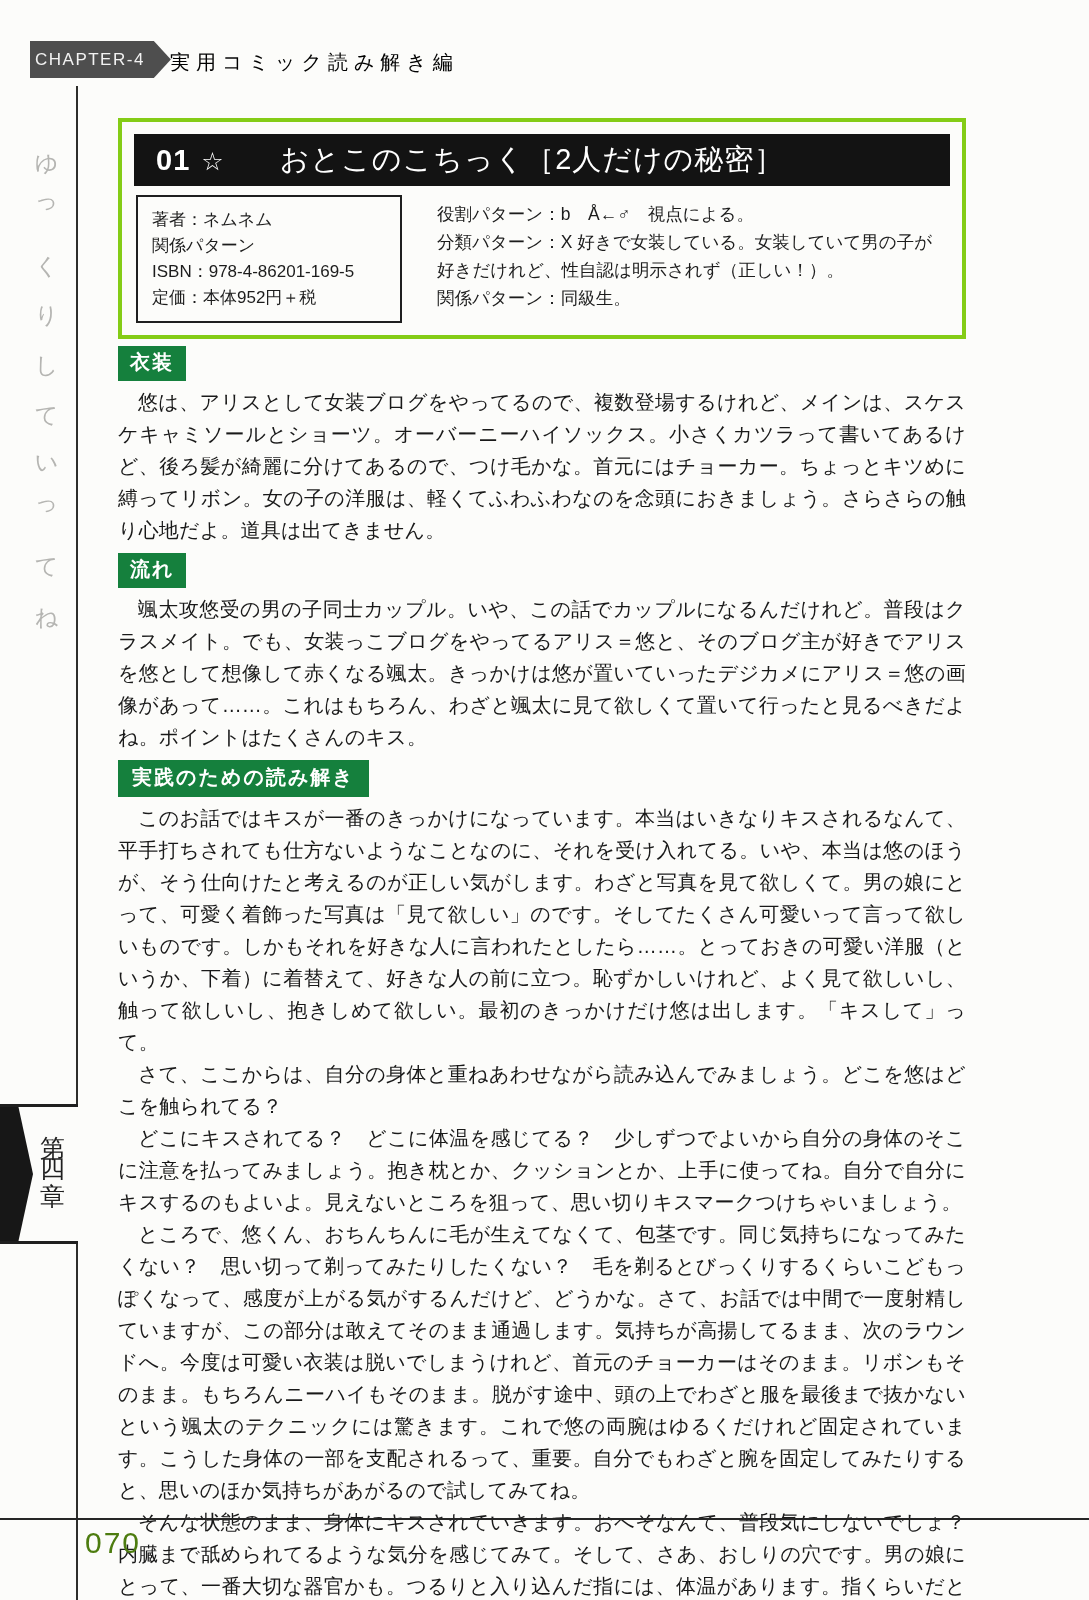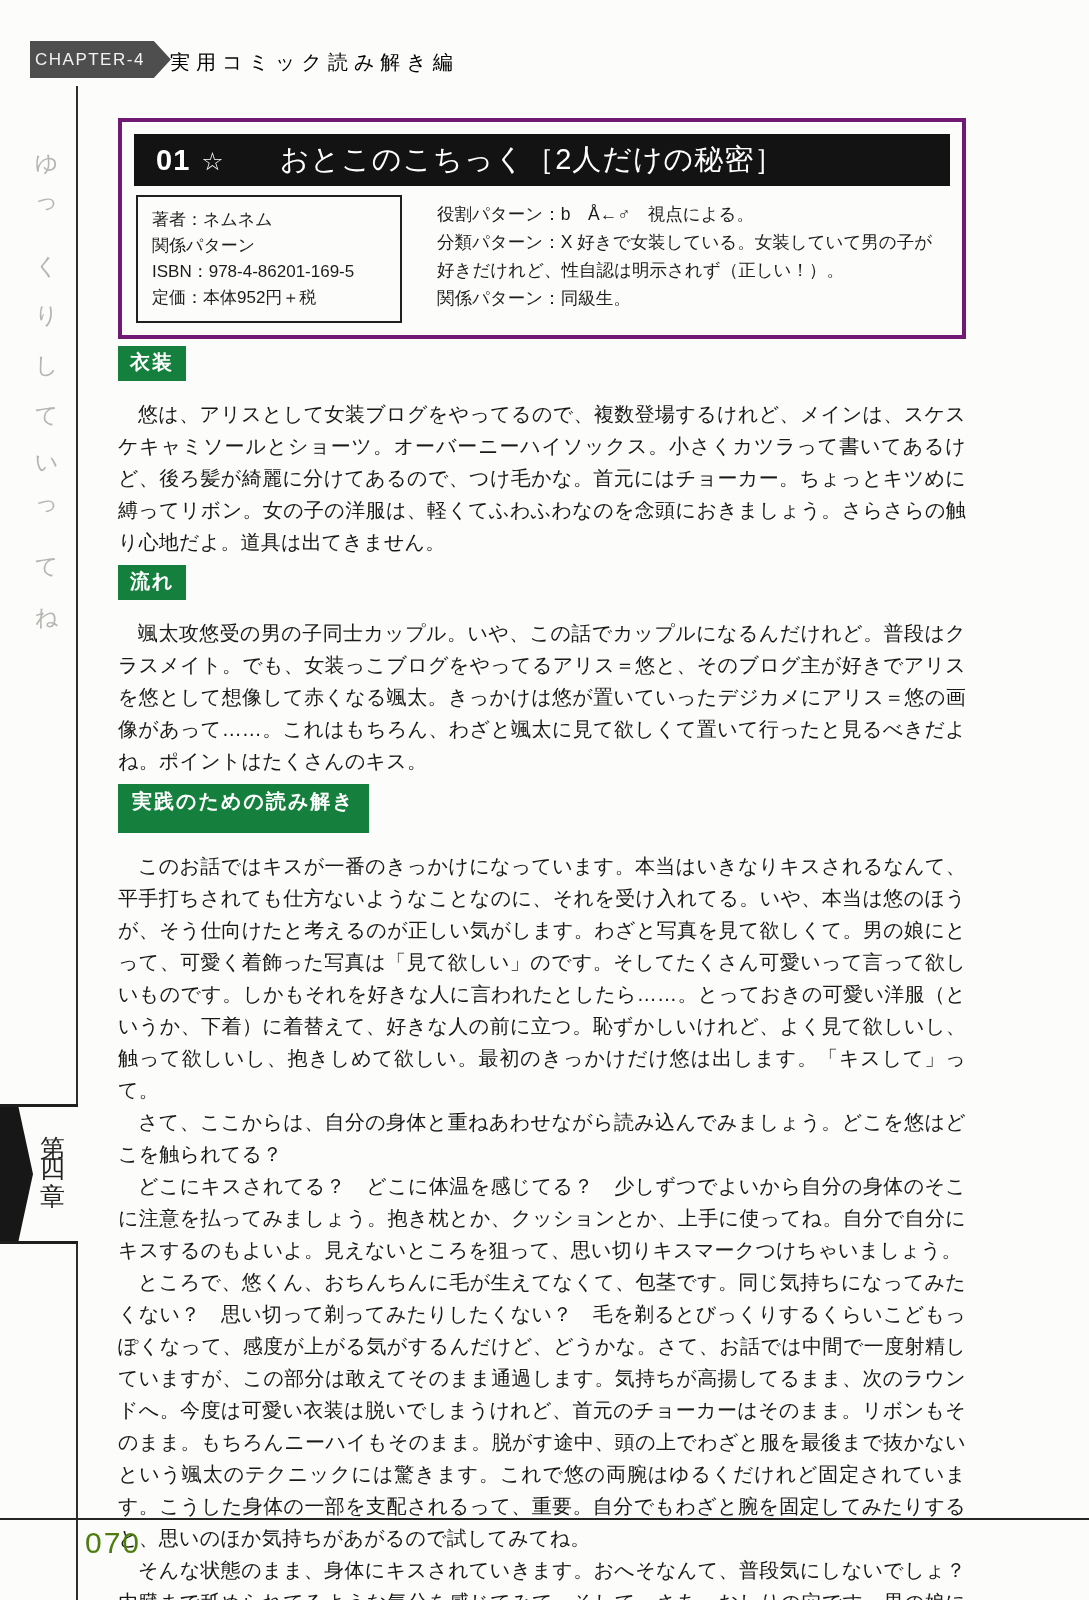--- a/index.html
+++ b/index.html
@@ -56,21 +56,21 @@
   }
   .marker-text {
     position: absolute; left: 37px; top: 9px;
     writing-mode: vertical-rl; text-orientation: upright;
     font-size: 25px; letter-spacing: 23px; color: #1f1f1f;
   }
 
   
   .content { position: absolute; left: 118px; top: 118px; width: 848px; }
 
-  .entry-box { border: 4px solid #701a75; }
+  .entry-box { border: 4px solid #84cc16; }
   .entry-title-bar {
     margin: 12px 12px 7px 12px;
     background: #131313; color: #ffffff;
     height: 52px;
     display: flex; align-items: center;
     padding: 0 22px;
   }
   .entry-number { font-size: 29px; font-weight: bold; letter-spacing: 1px; }
   .entry-rating { font-size: 25px; margin-left: 11px; margin-top: 2px; }
   .entry-title  { font-size: 29px; font-weight: normal; margin-left: 56px; letter-spacing: 1px; }
@@ -85,24 +85,24 @@
   .pattern-info { flex: 1; font-size: 17.5px; line-height: 28px; color: #1c1c1c; padding-top: 5px; }
 
   .section-heading {
     display: inline-block;
     background: #15803d; color: #ffffff;
     font-size: 20px; font-weight: bold;
     letter-spacing: 2px;
     padding: 3px 12px 5px 12px;
     margin-top: 7px;
   }
-  .section-heading.wide { padding: 4px 14px 18px 14px; }
+  .section-heading.wide { padding: 4px 14px 6px 14px; }
 
   .body-para {
-    margin-top: 17px;
+    margin-top: 5px;
     font-size: 20px; line-height: 32px;
     text-align: justify;
     text-indent: 1em;
     color: #191919;
     letter-spacing: 0.2px;
   }
   .body-para + .body-para { margin-top: 0; }
 
   
   .footer-rule {

